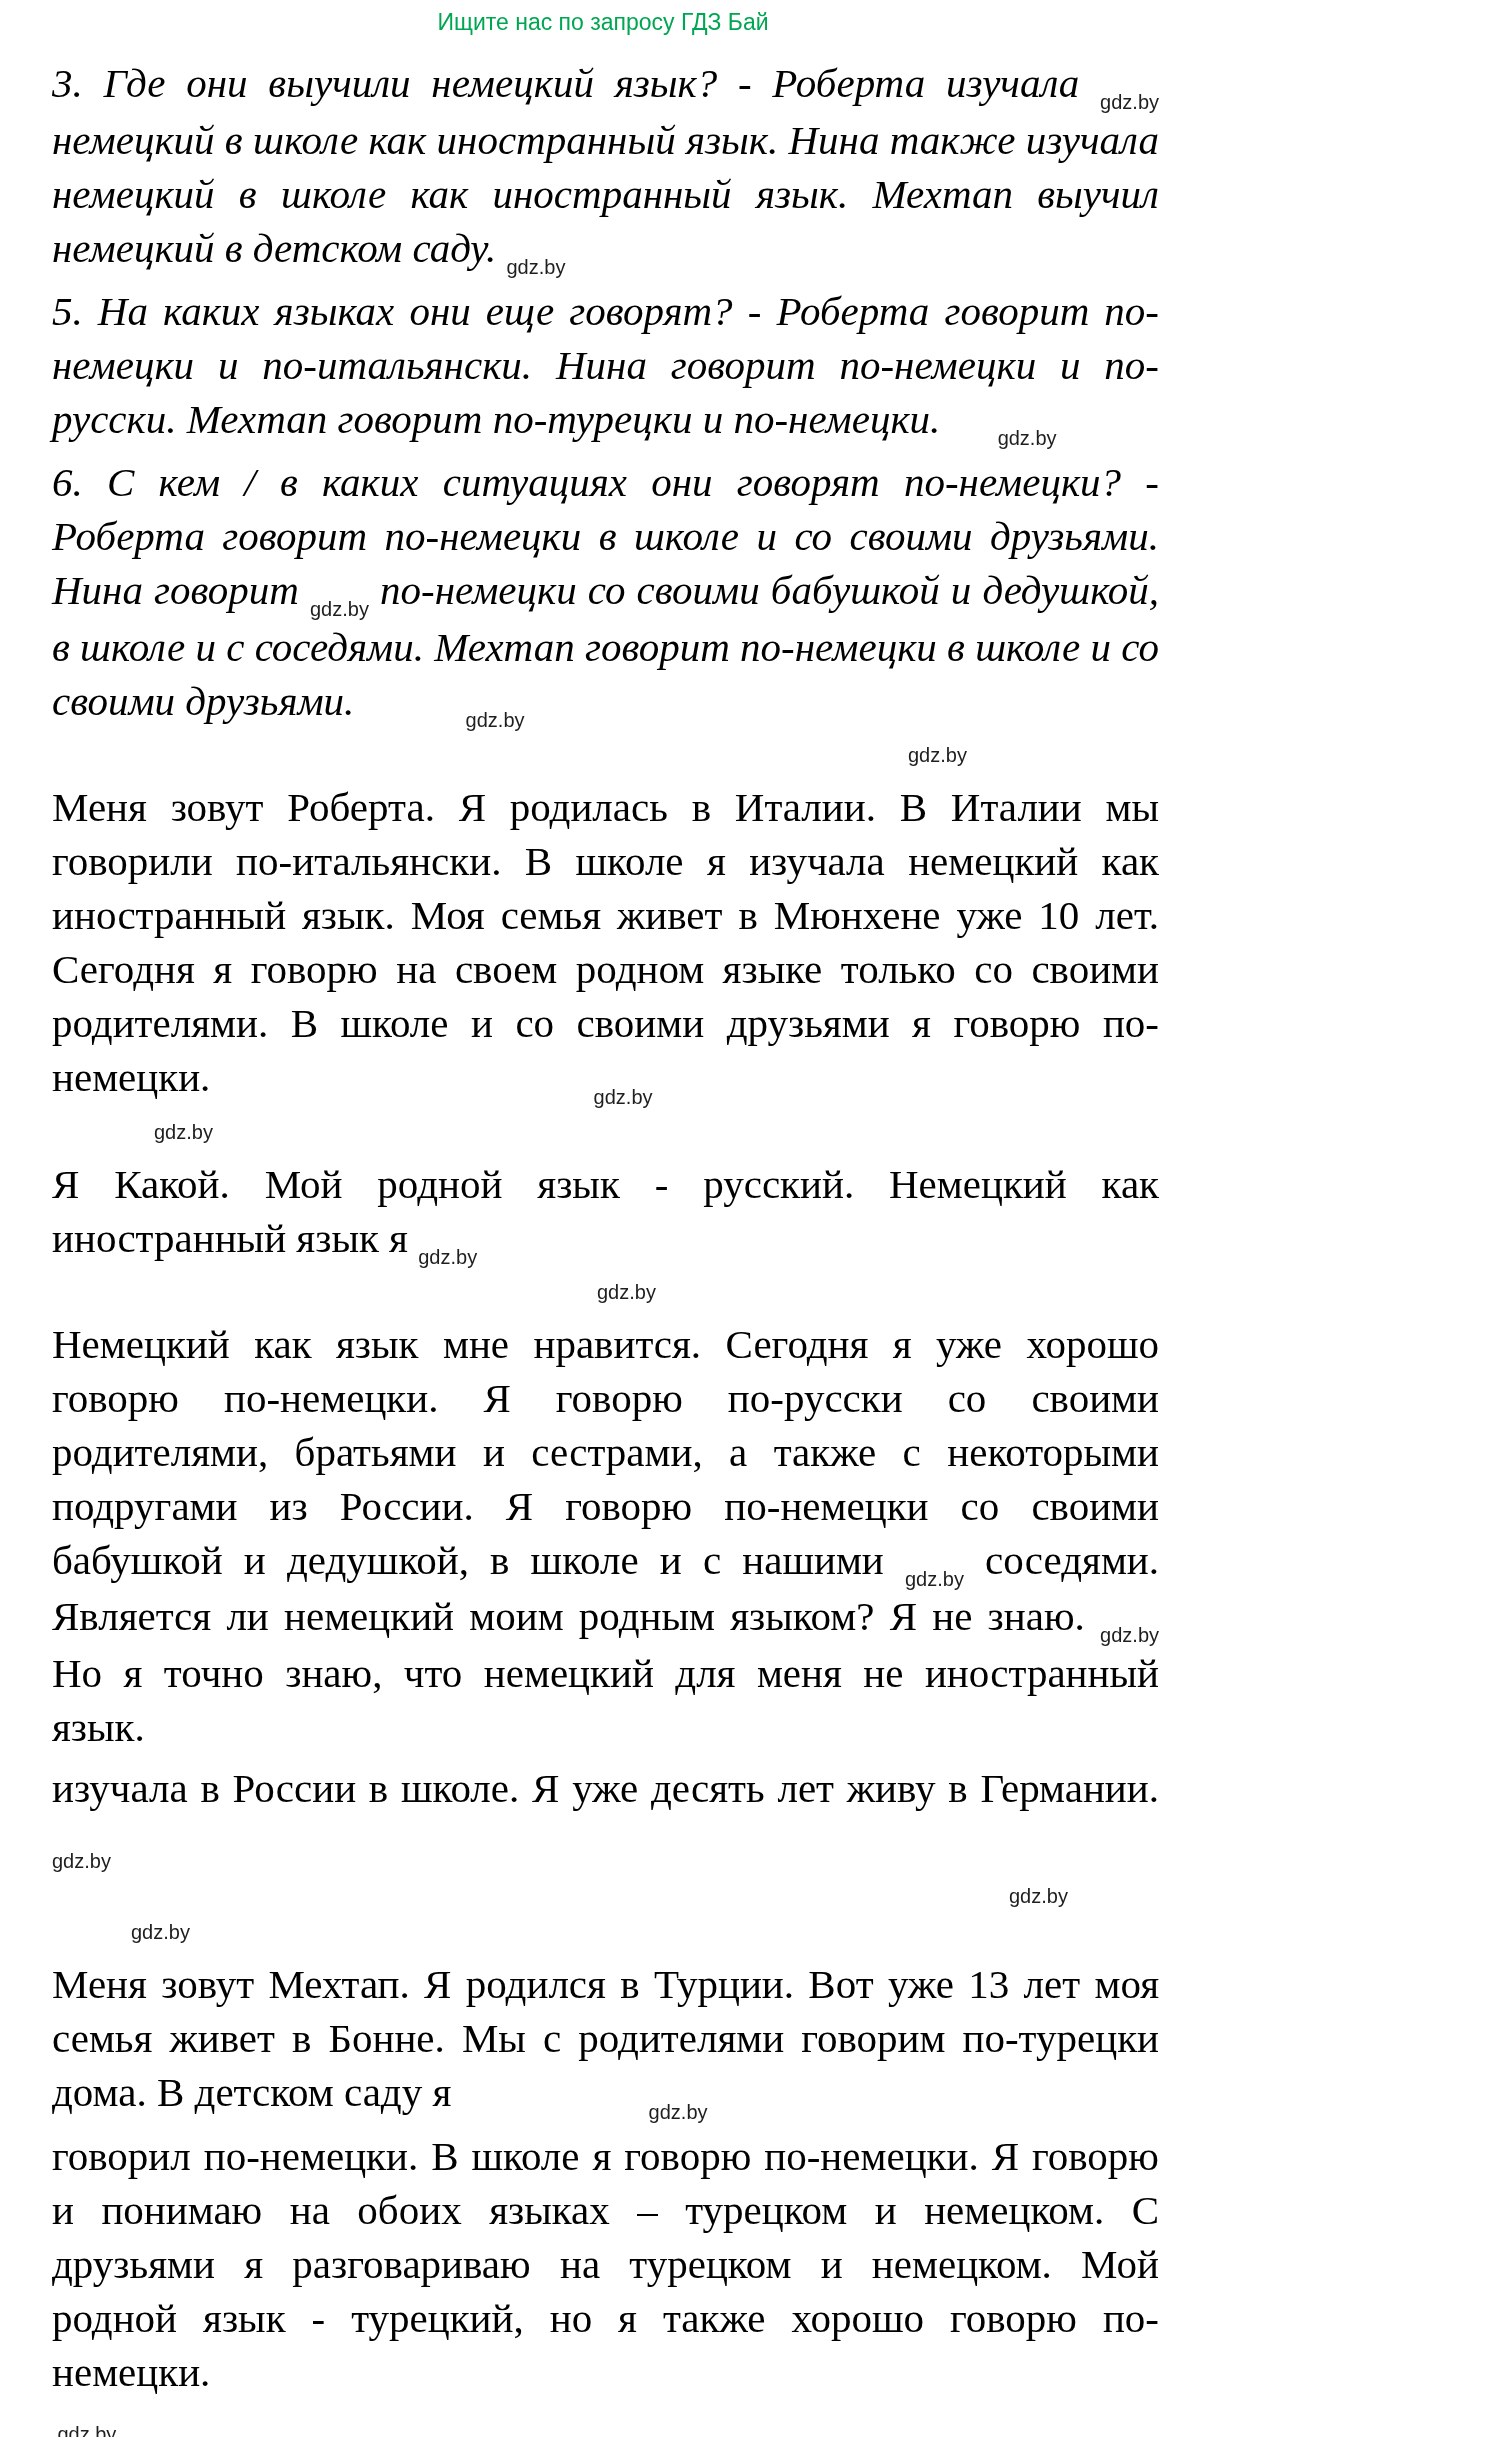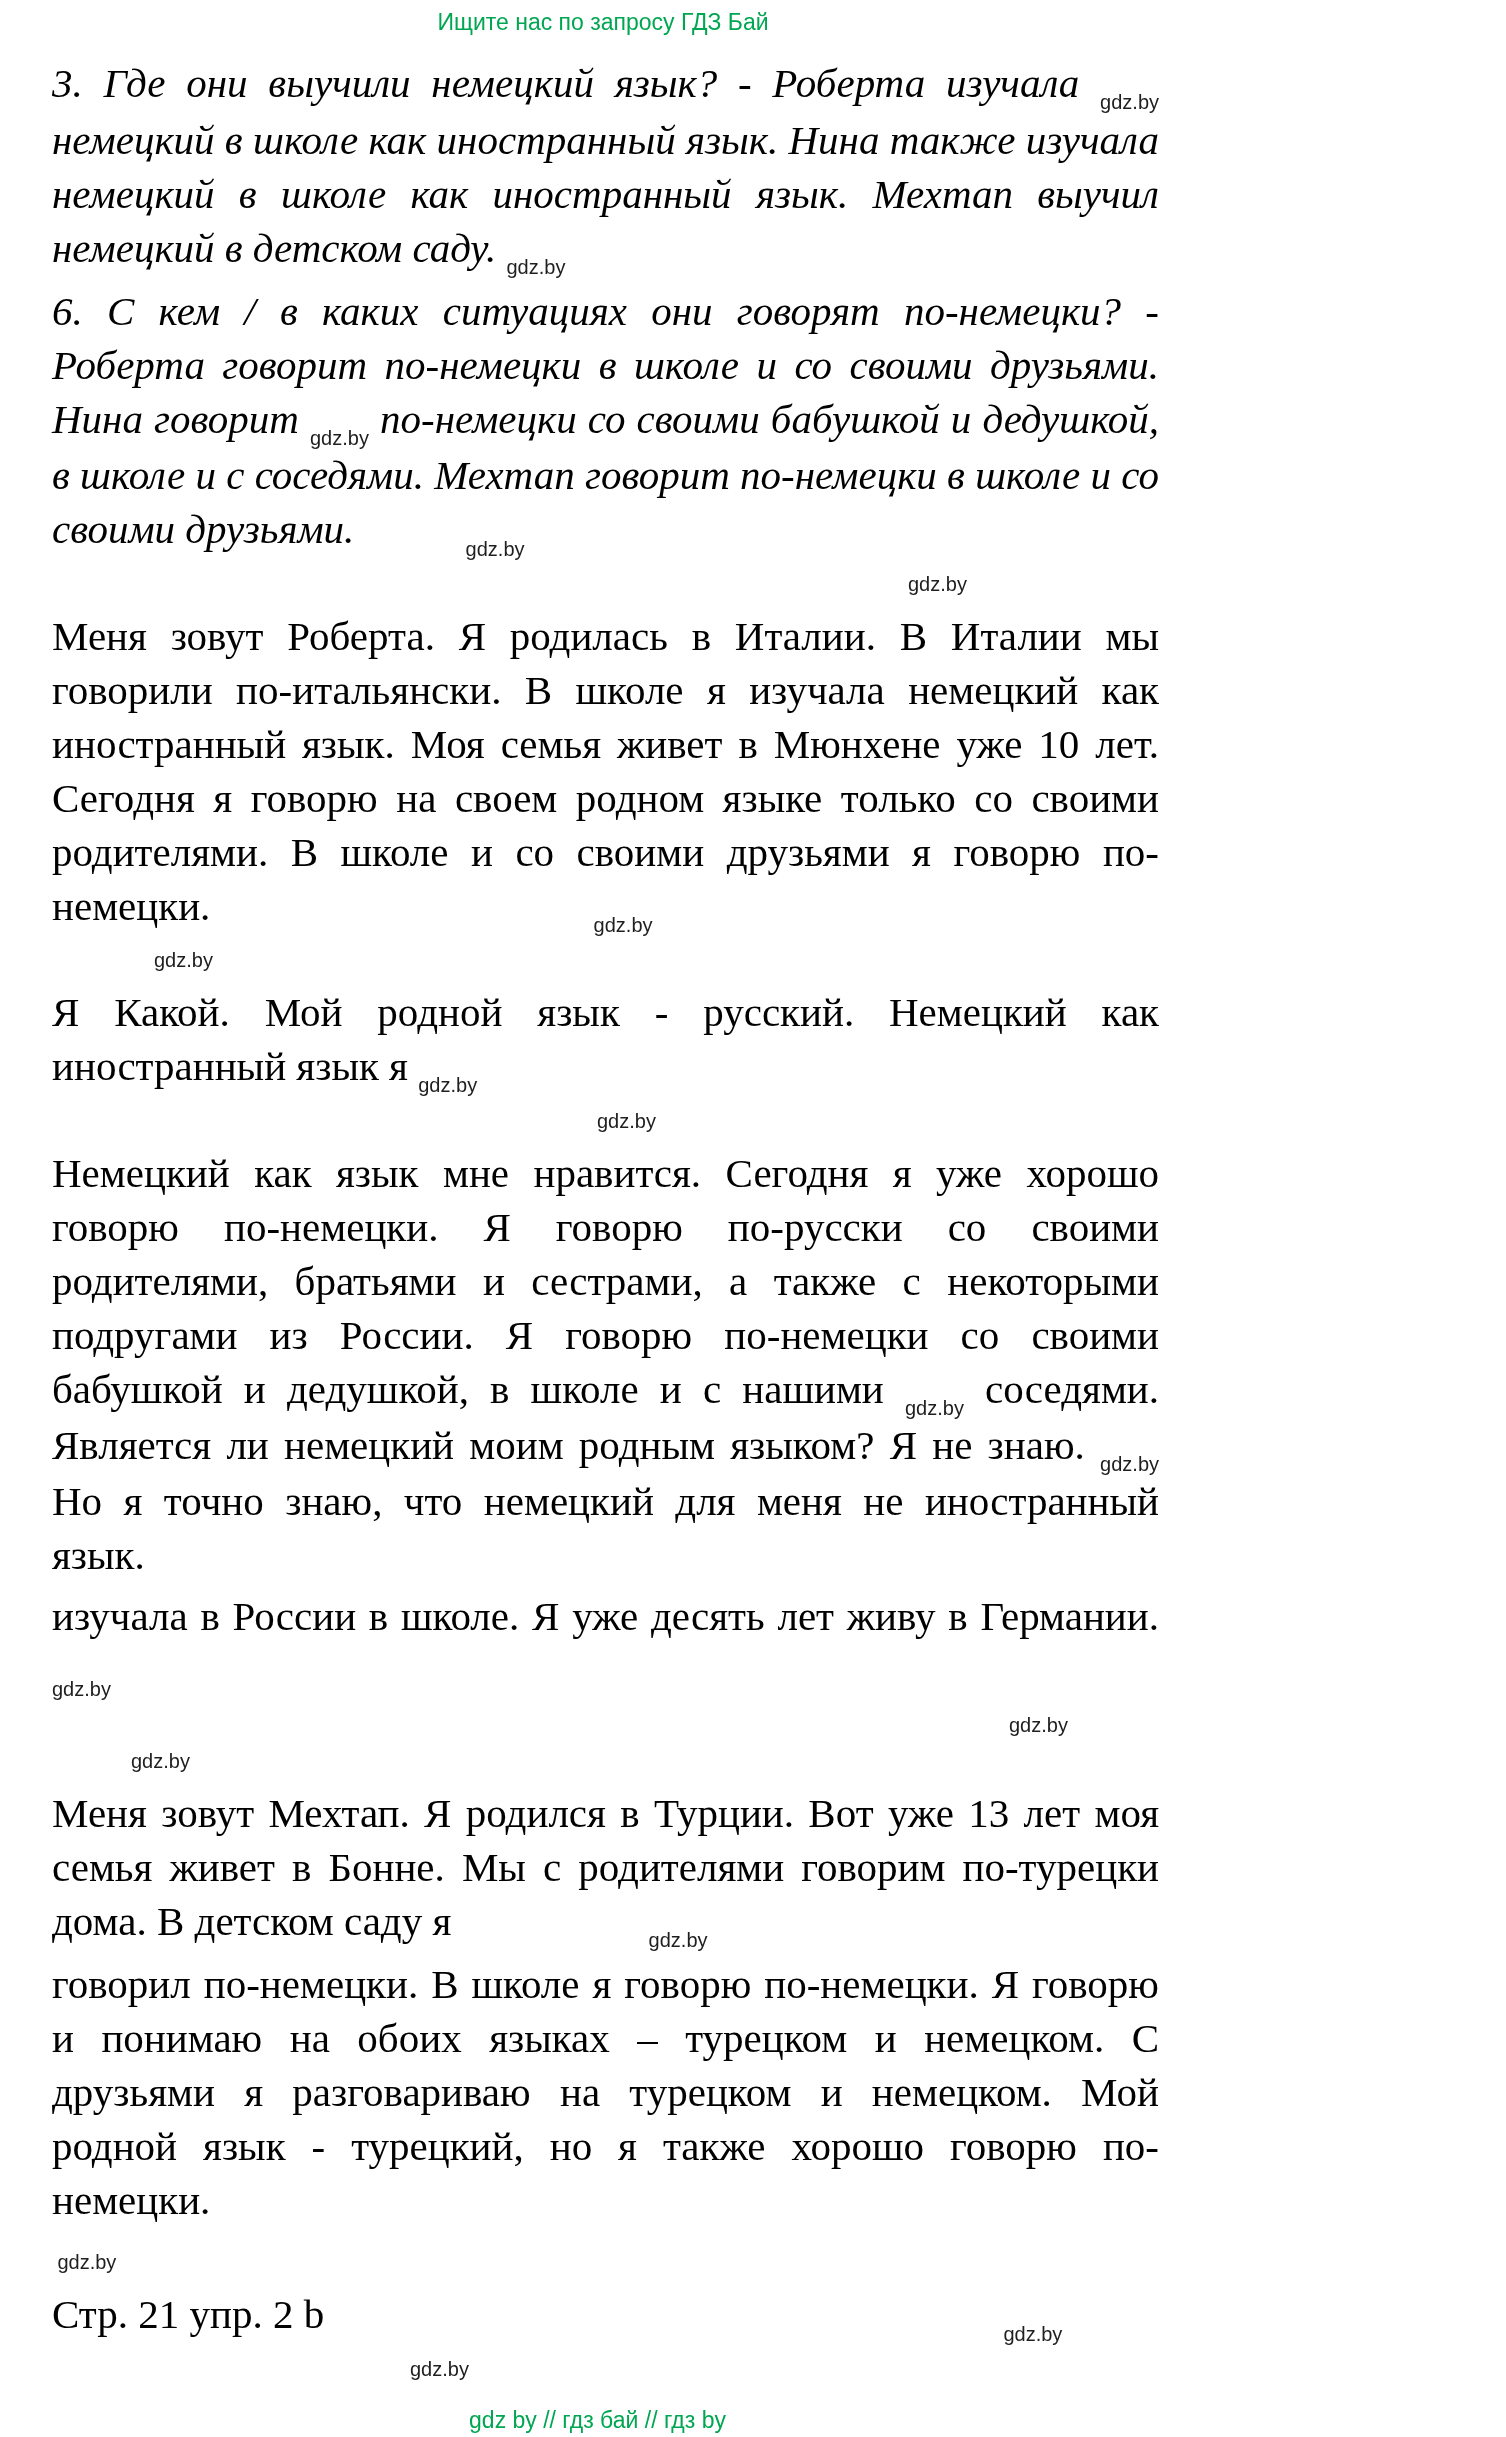--- a/index.html
+++ b/index.html
@@ -68,20 +68,24 @@
   <div class="content">
 
     <p class="para italic">
       <span>3. Где они выучили немецкий язык? - Роберта изучала</span>
       <span class="wm">gdz.by</span>
       <span>немецкий в школе как иностранный язык. Нина также изучала немецкий в школе как иностранный язык. Мехтап выучил немецкий в детском саду.</span>
       <span class="wm">gdz.by</span>
     </p>
 
 
+    <p class="para italic">
+      <span>5. На каких языках они еще говорят? - Роберта говорит по-немецки и по-итальянски. Нина говорит по-немецки и по-русски. Мехтап говорит по-турецки и по-немецки.</span>
+      <span class="wm" style="margin-left:47px">gdz.by</span>
+    </p>
 
     <p class="para italic">
       <span>6. С кем / в каких ситуациях они говорят по-немецки? - Роберта говорит по-немецки в школе и со своими друзьями. Нина говорит</span>
       <span class="wm">gdz.by</span>
       <span>по-немецки со своими бабушкой и дедушкой, в школе и с соседями. Мехтап говорит по-немецки в школе и со своими друзьями.</span>
       <span class="wm" style="margin-left:101px">gdz.by</span>
     </p>
 
     <div class="wmline" style="padding-left:863px">gdz.by</div>
 

